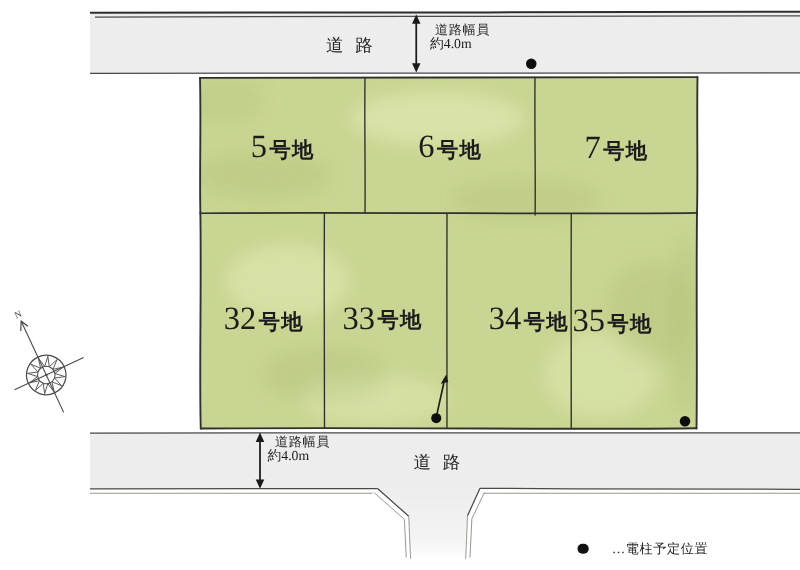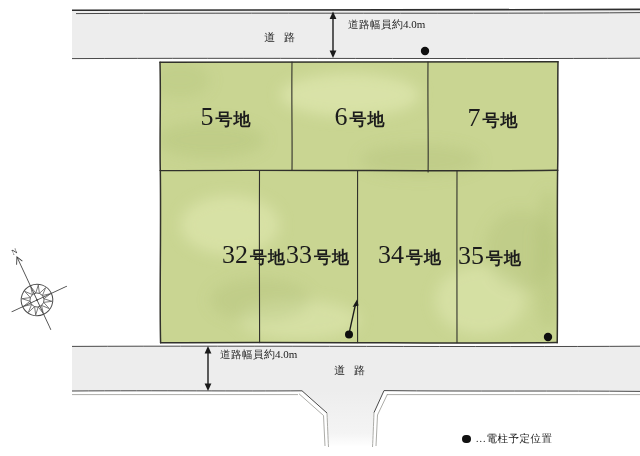--- a/index.html
+++ b/index.html
@@ -1,30 +1,30 @@
 <!DOCTYPE html>
 <html><head>
 <meta charset="utf-8">
 <style>
   html,body{margin:0;padding:0;}
   body{width:640px;height:456px;background:#ffffff;overflow:hidden;
        font-family:"Liberation Serif","DejaVu Serif",serif;}
   .stage{position:relative;width:640px;height:456px;background:#ffffff;}
   .stage svg{position:absolute;left:0;top:0;}
   .t{position:absolute;color:#1e1e1e;white-space:nowrap;}
-  .road-label{font-size:11px;letter-spacing:3px;transform:translate(-50%,-50%);color:#262626;}
-  .width-cap{display:flex;flex-direction:row;line-height:1.08;}
+  .road-label{font-size:14px;letter-spacing:3px;transform:translate(-50%,-50%);color:#262626;}
+  .width-cap{display:flex;flex-direction:column;line-height:1.08;}
   .cap1{font-size:10.5px;letter-spacing:0.5px;color:#2a2a2a;}
   .cap2{font-size:11px;color:#1b1b1b;}
   .width-cap-top .cap1{padding-left:4px;}
   .width-cap-bottom .cap1{padding-left:6px;}
   .lot-label{transform:translate(-50%,-52%);display:flex;align-items:baseline;color:#1c1c1c;}
   .lot-label .num{font-size:26px;}
   .lot-label .suf{font-size:17px;margin-left:2px;letter-spacing:1px;font-weight:bold;}
-  .legend{display:flex;align-items:center;gap:5px;}
+  .legend{display:flex;align-items:center;gap:19px;}
   .legend-dot{width:8.5px;height:8.5px;border-radius:50%;background:#111;}
   .legend-text{font-size:10.5px;letter-spacing:0.5px;color:#222;}
   
   .line-strong{stroke:#2e2e2e;stroke-width:1.6;fill:none;}
   .line-mid{stroke:#4a4a4a;stroke-width:1;fill:none;}
   .line-faint{stroke:#979792;stroke-width:0.8;fill:none;}
   .lot-line{stroke:#31312b;fill:none;stroke-linecap:round;}
 </style>
 </head>
 <body>
@@ -146,29 +146,29 @@
   </div>
   <div class="t lot-label" style="left:360px;top:118px;">
     <span class="num">6</span>
       <span class="suf">号地</span>
   </div>
   <div class="t lot-label" style="left:493px;top:119px;">
     <span class="num">7</span>
       <span class="suf">号地</span>
   </div>
 
-  <div class="t lot-label" style="left:211px;top:256px;margin-left:43px;">
+  <div class="t lot-label" style="left:211px;top:256px;">
     <span class="num">32</span>
       <span class="suf">号地</span>
   </div>
-  <div class="t lot-label" style="left:318px;top:256px;">
+  <div class="t lot-label" style="left:306px;top:256px;align-items:center;">
     <span class="num">33</span>
       <span class="suf">号地</span>
   </div>
-  <div class="t lot-label" style="left:410px;top:256px;">
+  <div class="t lot-label" style="left:423px;top:256px;">
     <span class="num">34</span>
       <span class="suf">号地</span>
   </div>
   <div class="t lot-label" style="left:490px;top:257px;">
     <span class="num">35</span>
       <span class="suf">号地</span>
   </div>
 
   <div class="t width-cap width-cap-bottom" style="left:214px;top:349px;">
     <span class="cap1">道路幅員</span>

